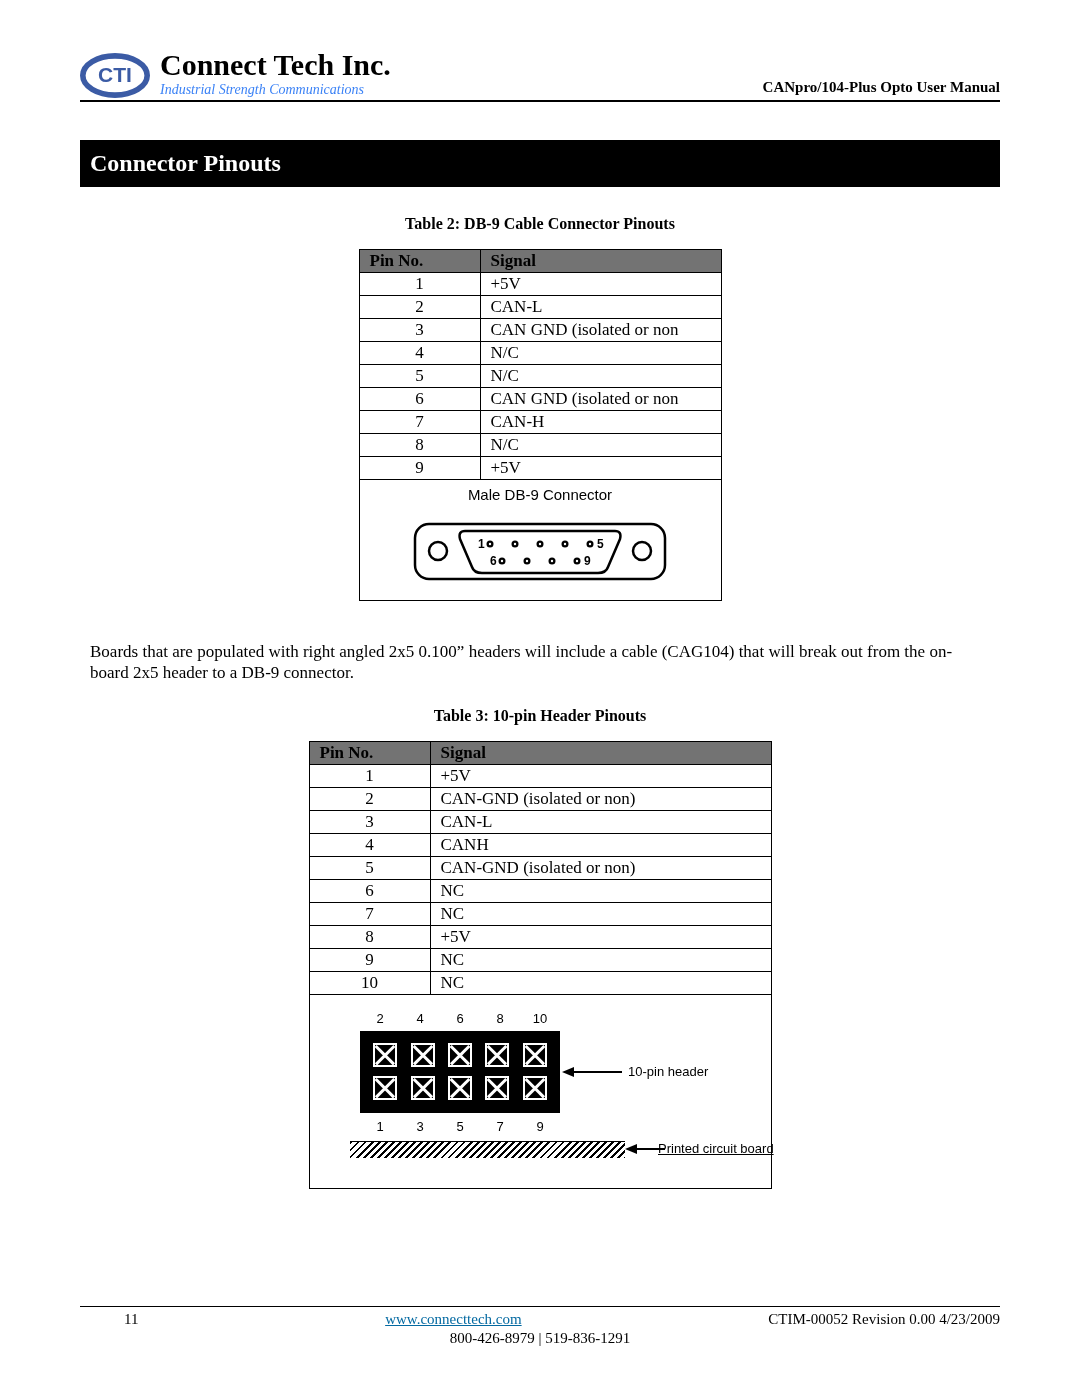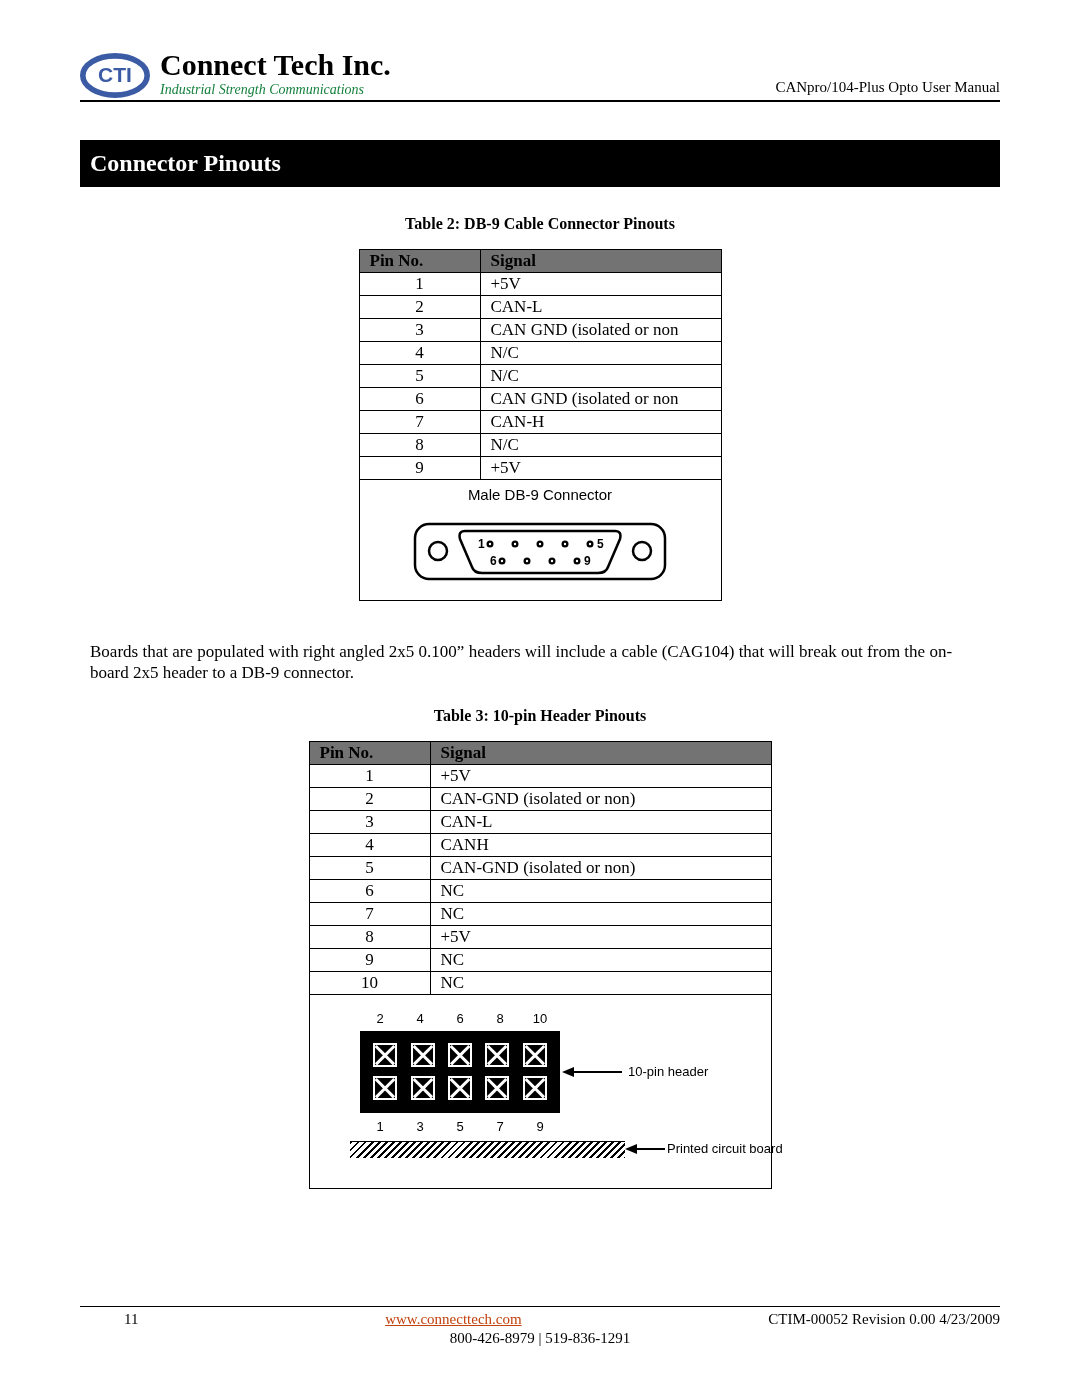--- a/index.html
+++ b/index.html
@@ -34,26 +34,26 @@
   .brand-block { flex: 1; }
   .brand {
     font-size: 30px;
     font-weight: bold;
     line-height: 1;
   }
   .tagline {
     font-size: 14px;
     font-style: italic;
     font-family: "Times New Roman", serif;
-    color: #15803d;
+    color: #3b82f6;
     margin-top: 2px;
   }
   .doc-title {
     font-size: 15px;
-    font-weight: normal;
+    font-weight: bold;
     align-self: flex-end;
     white-space: nowrap;
     margin-bottom: 2px;
   }
 
   
   .section-bar {
     background: #000;
     color: #fff;
     font-size: 24px;
@@ -203,21 +203,21 @@
   }
   .footer-row {
     display: flex;
     justify-content: space-between;
     margin-left: 44px;
   }
   .footer-phones {
     text-align: center;
     margin-top: 2px;
   }
-  .footer a { color: #c2410c; text-decoration: underline; }
+  .footer a { color: #0369a1; text-decoration: underline; }
 </style>
 </head>
 <body>
 
 <div class="page">
 
   <div class="header">
     <svg class="logo" viewBox="0 0 100 64">
       <ellipse cx="50" cy="32" rx="46" ry="28" fill="none" stroke="#3b5ba5" stroke-width="8"></ellipse>
       <text x="50" y="42" text-anchor="middle" font-family="Arial" font-weight="bold" font-size="30" fill="#3b5ba5">CTI</text>
@@ -404,21 +404,21 @@
 
           <div class="arrow-line" style="top:60px; left:222px; width:50px;"></div>
           <div class="arrow-head" style="top:56px; left:212px;"></div>
           <div class="arrow-label" style="top:53px; left:278px;text-align:right;">10-pin header</div>
 
           <div class="pcb"></div>
 
           <div class="arrow-line" style="top:137px; left:285px; width:30px;"></div>
           <div class="arrow-head" style="top:133px; left:275px;"></div>
           <div class="arrow-label" style="top:130px; left:278px; width:120px; text-align:right;">
-            <span style="position:absolute; left:39px; white-space:nowrap;">Printed circuit board</span>
+            <span style="position:absolute; left:30px; white-space:nowrap;text-decoration:underline;">Printed circuit board</span>
           </div>
         </div>
       </td>
     </tr>
   </tbody>
     </table>
 
   <div class="footer">
     <div class="footer-line"></div>
     <div class="footer-row">

